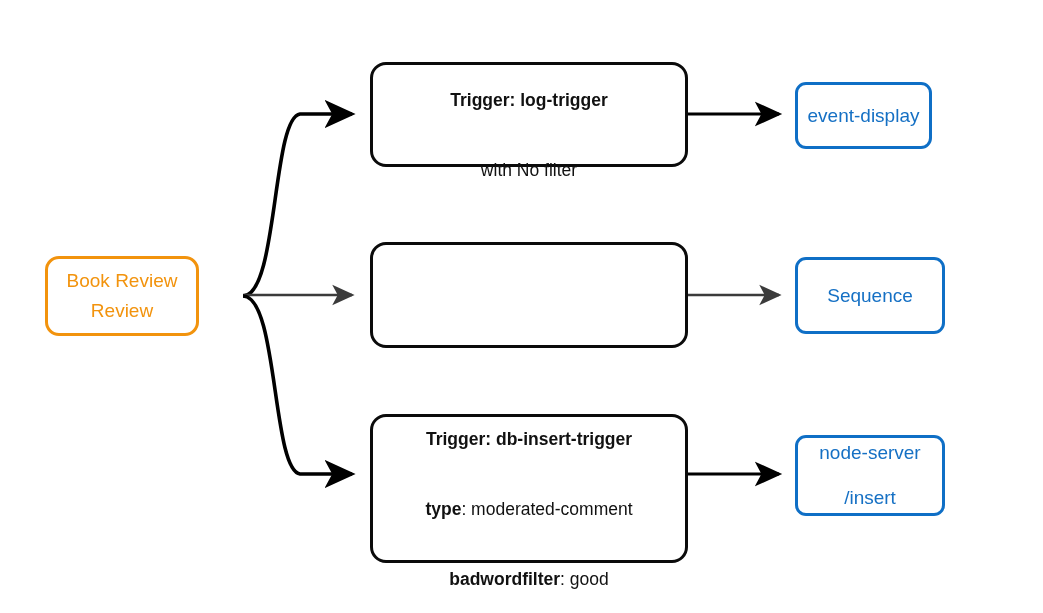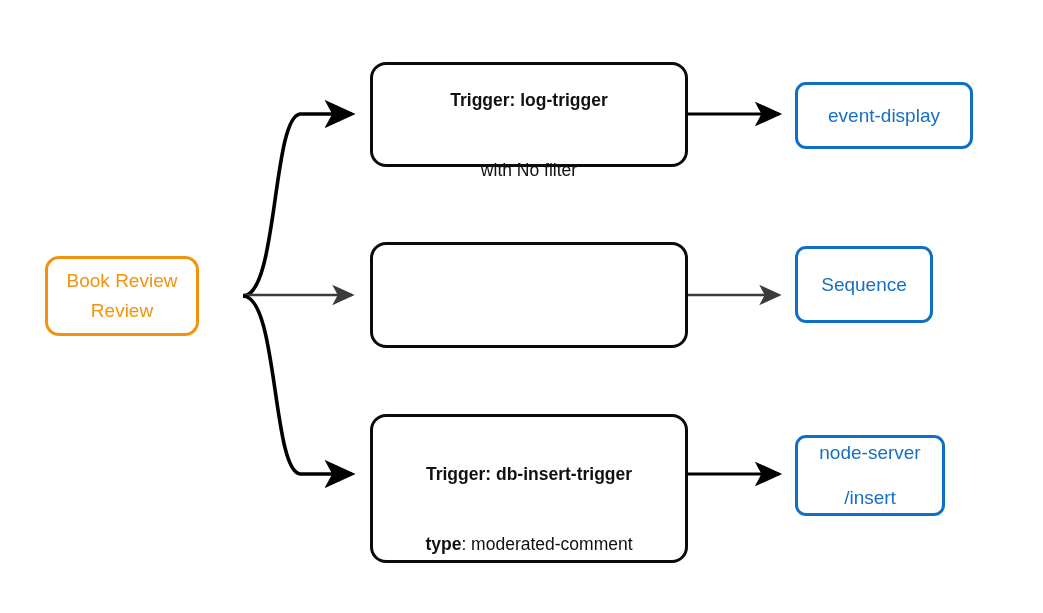--- a/index.html
+++ b/index.html
@@ -79,27 +79,30 @@
   <div class="node node-trigger" style="left:370px;top:242px;width:318px;height:106px;">
   </div>
 
   <div class="node node-trigger" style="left:370px;top:414px;width:318px;height:149px;">
     <span class="ln">
       <b>Trigger: </b><b>db-insert-trigger</b>
     </span>
     <span class="ln">
       <b>type</b><span>: moderated-comment</span>
     </span>
+    <span class="ln">
+      <b>badwordfilter</b><span>: good</span>
+    </span>
   </div>
 
-  <div class="node node-service" style="left:795px;top:82px;width:178px;height:67px;">
+  <div class="node node-service" style="left:795px;top:82px;width:137px;height:67px;">
     <span class="ln">event-display</span>
   </div>
 
-  <div class="node node-service" style="left:795px;top:246px;width:138px;height:77px;">
+  <div class="node node-service" style="left:795px;top:257px;width:150px;height:77px;">
     <span class="ln">Sequence</span>
   </div>
 
   <div class="node node-service" style="left:795px;top:435px;width:150px;height:81px;justify-content:space-between;">
     <span class="ln">node-server</span>
     <span class="ln">/insert</span>
   </div>
 
 </div>
 

